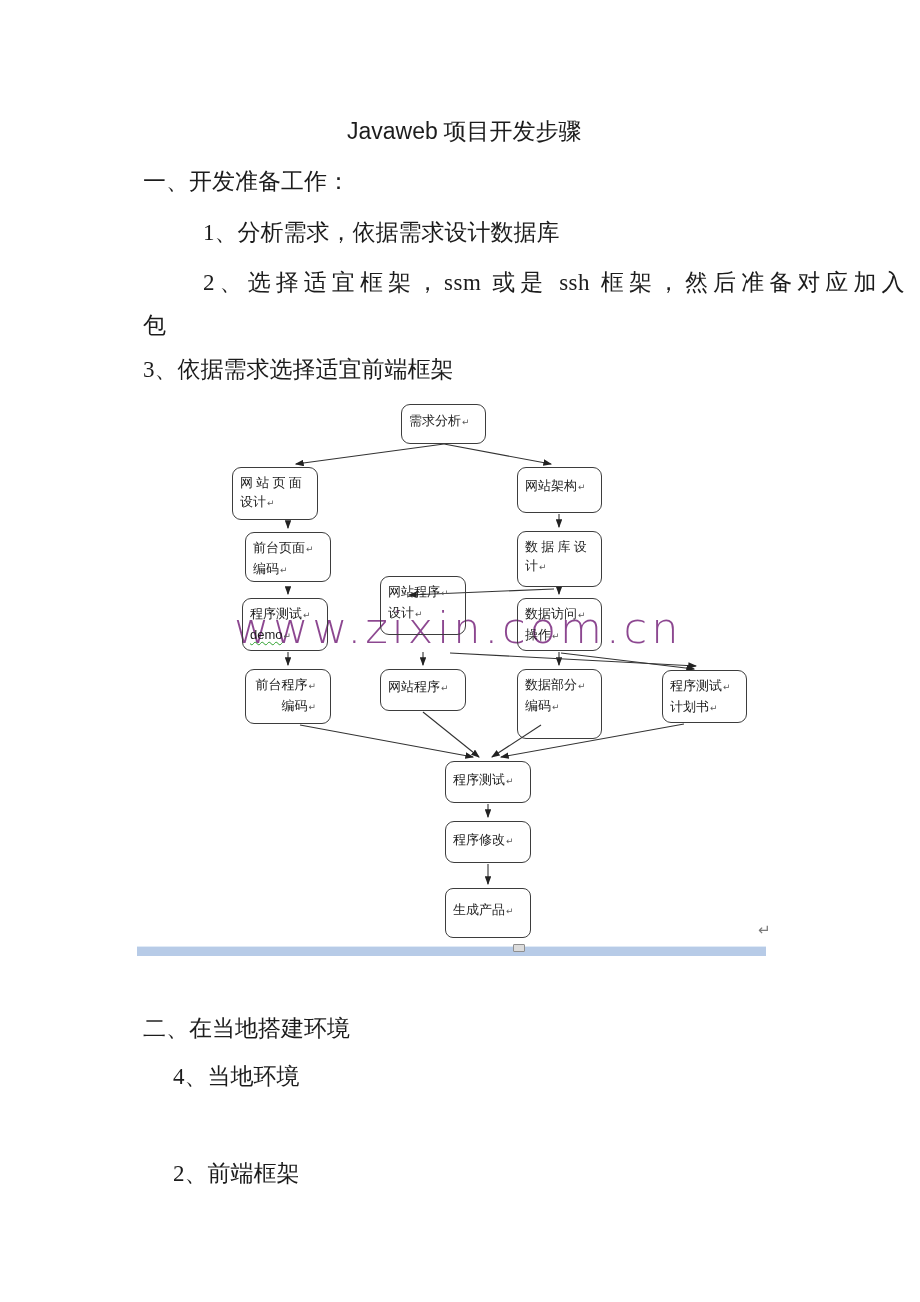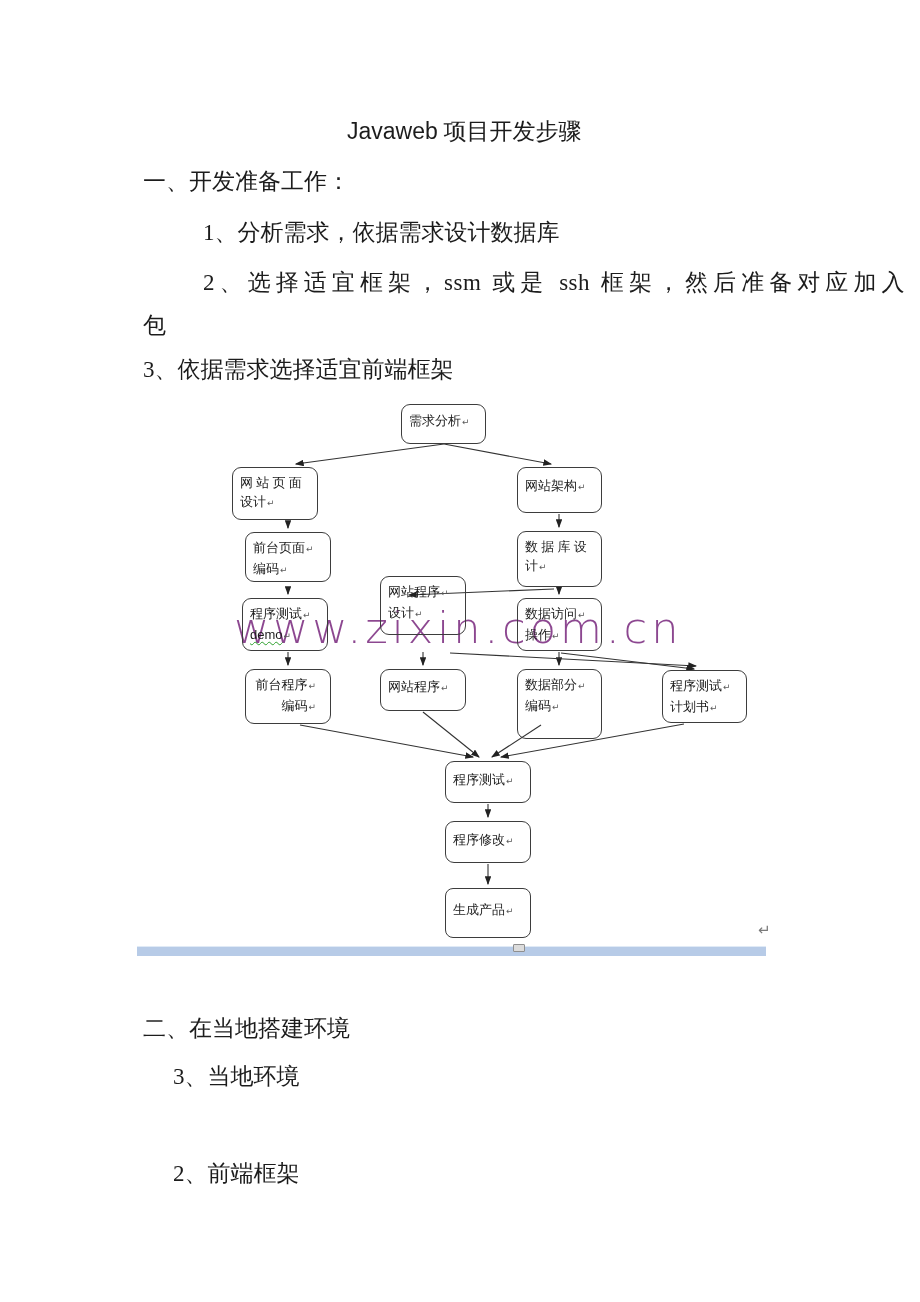--- a/index.html
+++ b/index.html
@@ -37,21 +37,21 @@
   <div class="docline" style="left:203px;top:219px;">1、分析需求，依据需求设计数据库</div>
 
   <div class="docline justified" style="left:203px;top:269px;">2、选择适宜框架，ssm 或是 ssh 框架，然后准备对应加入</div>
 
   <div class="docline" style="left:143px;top:312px;">包</div>
 
   <div class="docline" style="left:143px;top:356px;">3、依据需求选择适宜前端框架</div>
 
   <div class="docline" style="left:143px;top:1015px;">二、在当地搭建环境</div>
 
-  <div class="docline" style="left:173px;top:1063px;">3、当地环境</div>
+  <div class="docline" style="left:173px;top:1063px;">4、当地环境</div>
 
 
   <div class="docline" style="left:173px;top:1160px;">2、前端框架</div>
 
   <div id="watermark">www.zixin.com.cn</div>
 
   <svg id="flow-svg" viewBox="0 0 920 1302" xmlns="http://www.w3.org/2000/svg">
     <defs>
       <marker id="ah" markerWidth="8" markerHeight="6" refX="7" refY="3" orient="auto">
         <path d="M0,0 L8,3 L0,6 Z" fill="#222"></path>

